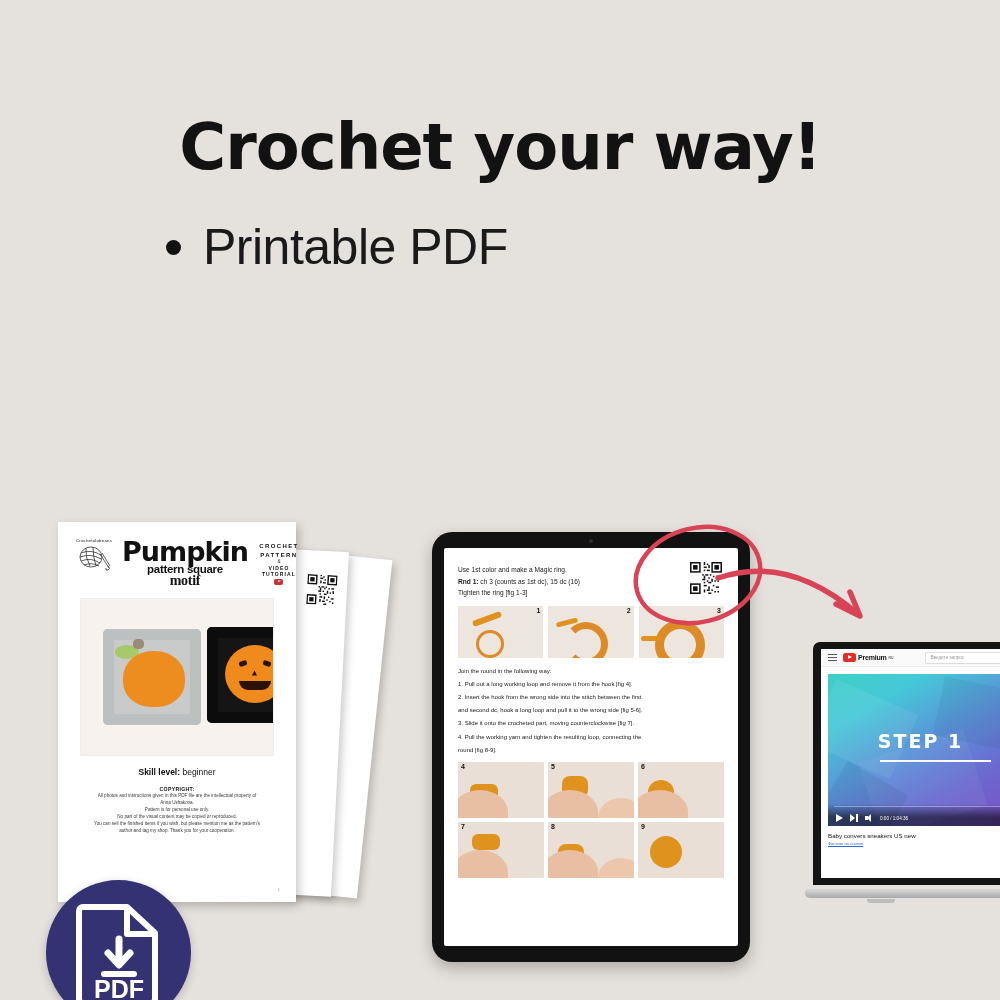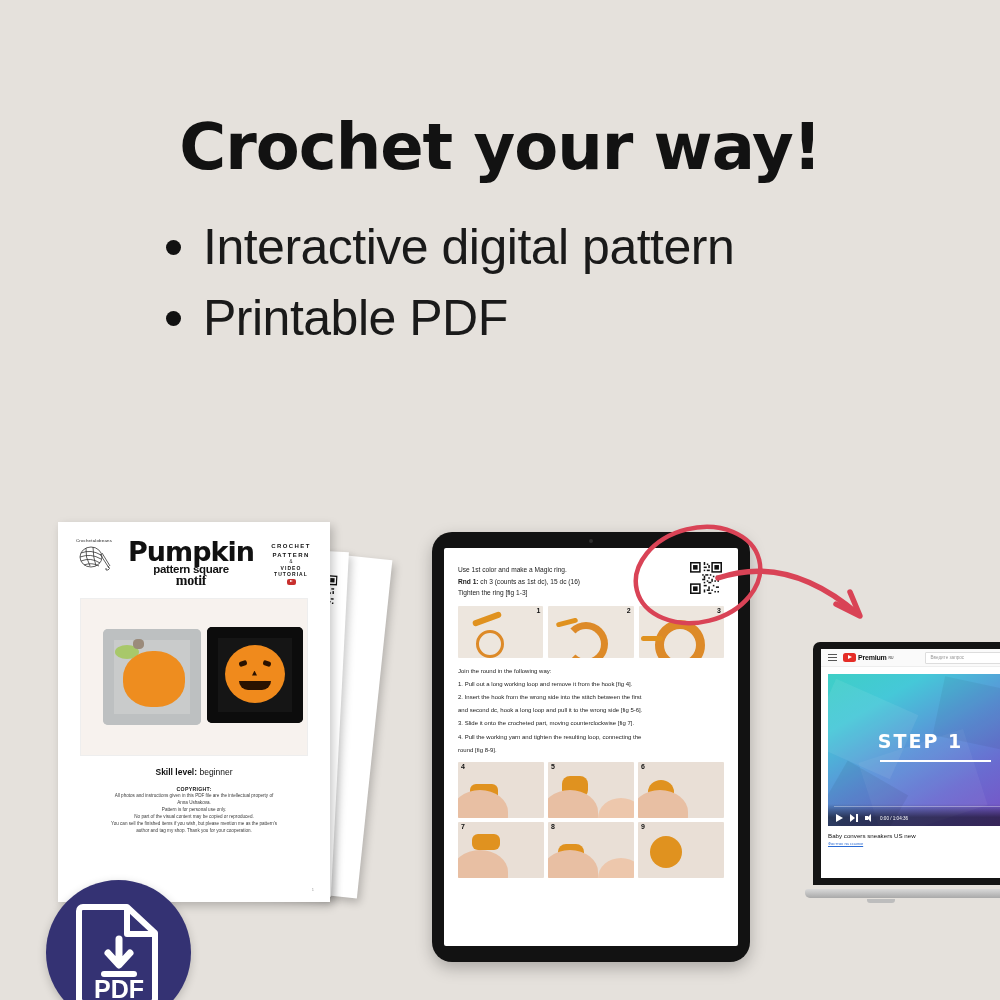--- a/index.html
+++ b/index.html
@@ -28,21 +28,21 @@
   .dot{width:15px;height:15px;border-radius:50%;background:#111;flex:none;margin-left:16px;}
 
   
   .paper-stack{position:absolute;left:50px;top:480px;width:380px;height:440px;}
   .sheet{
     position:absolute;background:#fff;
     box-shadow:3px 4px 9px rgba(0,0,0,.22);
   }
   .sheet-3{left:185px;top:40px;width:140px;height:340px;transform:rotate(6deg);}
   .sheet-2{left:140px;top:36px;width:150px;height:345px;transform:rotate(3deg);}
-  .sheet-1{left:8px;top:10px;width:272px;height:380px;}
+  .sheet-1{left:8px;top:10px;width:238px;height:380px;}
 
   .s3-l{position:absolute;font-size:6px;color:#1d1d1d;font-weight:bold;}
   .s2-qr{position:absolute;right:10px;top:24px;width:30px;height:30px;}
   .s2-hl{position:absolute;left:6px;top:62px;background:#F4E02C;font-size:6px;font-weight:bold;padding:1px 2px;color:#111;}
   .s2-t{position:absolute;left:6px;font-size:5.5px;color:#333;}
   .s2-photo{position:absolute;left:16px;top:140px;width:58px;height:62px;
     background:linear-gradient(170deg,#2b5fa8 0%,#3f7ec4 45%,#c99a7d 70%,#e8c7ae 100%);}
   .s2-num{position:absolute;left:58px;top:132px;font-size:7px;font-weight:bold;color:#111;}
 
   
@@ -161,24 +161,20 @@
   .anno{position:absolute;left:600px;top:480px;width:400px;height:200px;pointer-events:none;}
 </style>
 </head>
 <body>
 
 <div class="stage">
 
   <div class="headline">Crochet your way!</div>
 
   <div class="bullets">
-    <div class="bullet">
-      <span class="dot"></span>
-      <span>Interactive digital pattern</span>
-    </div>
     <div class="bullet">
       <span class="dot"></span>
       <span>Printable PDF</span>
     </div>
   </div>
 
   <div class="paper-stack">
 
     <div class="sheet sheet-3">
       <div class="s3-l" style="left:30px;top:58px;font-size:7px;">7</div>

